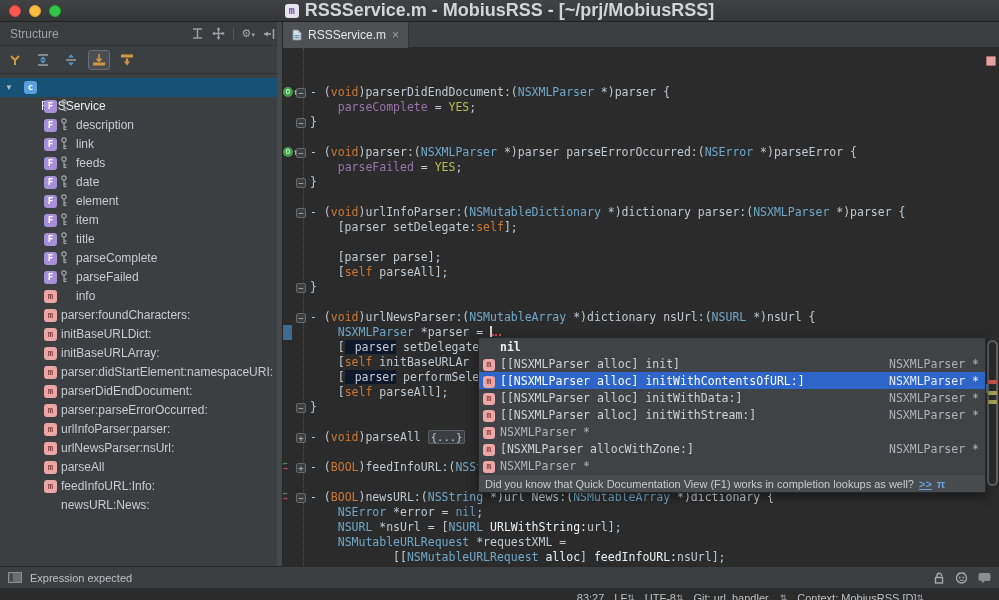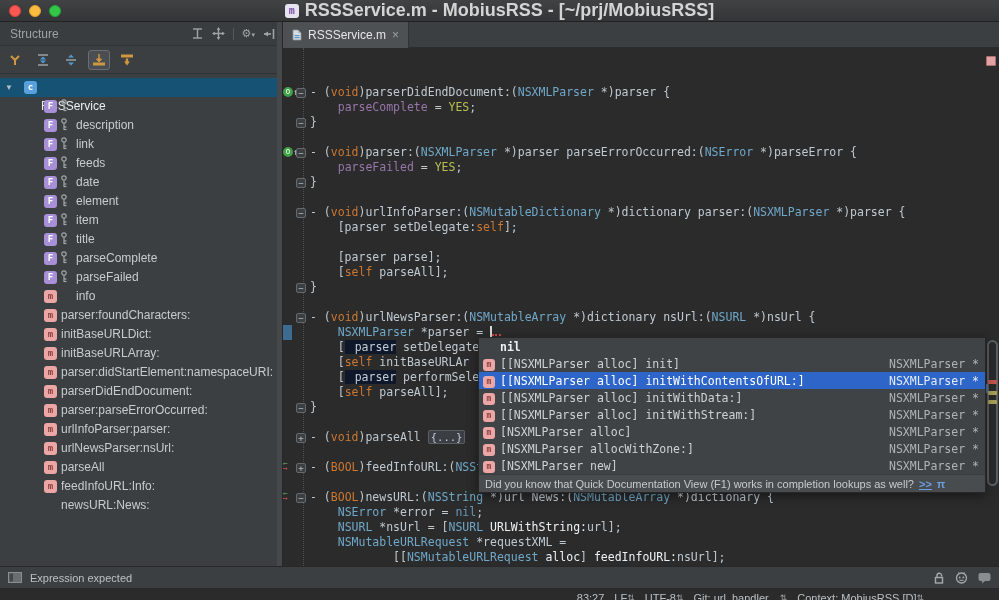--- a/index.html
+++ b/index.html
@@ -611,31 +611,29 @@
               <span class="pop-label">[[NSXMLParser alloc] initWithData:]</span>
               <span class="pop-type">NSXMLParser *</span>
             </div>
             <div class="pop-row">
               <span class="pop-ic"><span class="m-badge">m</span></span>
               <span class="pop-label">[[NSXMLParser alloc] initWithStream:]</span>
               <span class="pop-type">NSXMLParser *</span>
             </div>
             <div class="pop-row">
               <span class="pop-ic"><span class="m-badge">m</span></span>
-              <span class="pop-label">[NSXMLParser alloc]</span>
               <span class="pop-type">NSXMLParser *</span>
             </div>
             <div class="pop-row">
               <span class="pop-ic"><span class="m-badge">m</span></span>
               <span class="pop-label">[NSXMLParser allocWithZone:]</span>
               <span class="pop-type">NSXMLParser *</span>
             </div>
             <div class="pop-row">
               <span class="pop-ic"><span class="m-badge">m</span></span>
-              <span class="pop-label">[NSXMLParser new]</span>
               <span class="pop-type">NSXMLParser *</span>
             </div>
           </div>
         <div class="pop-hint">
           <span>Did you know that Quick Documentation View (F1) works in completion lookups as well?</span>
           <span class="hint-link">&gt;&gt;</span>
           <span class="hint-pi">π</span>
         </div>
       </div>
     </div>

